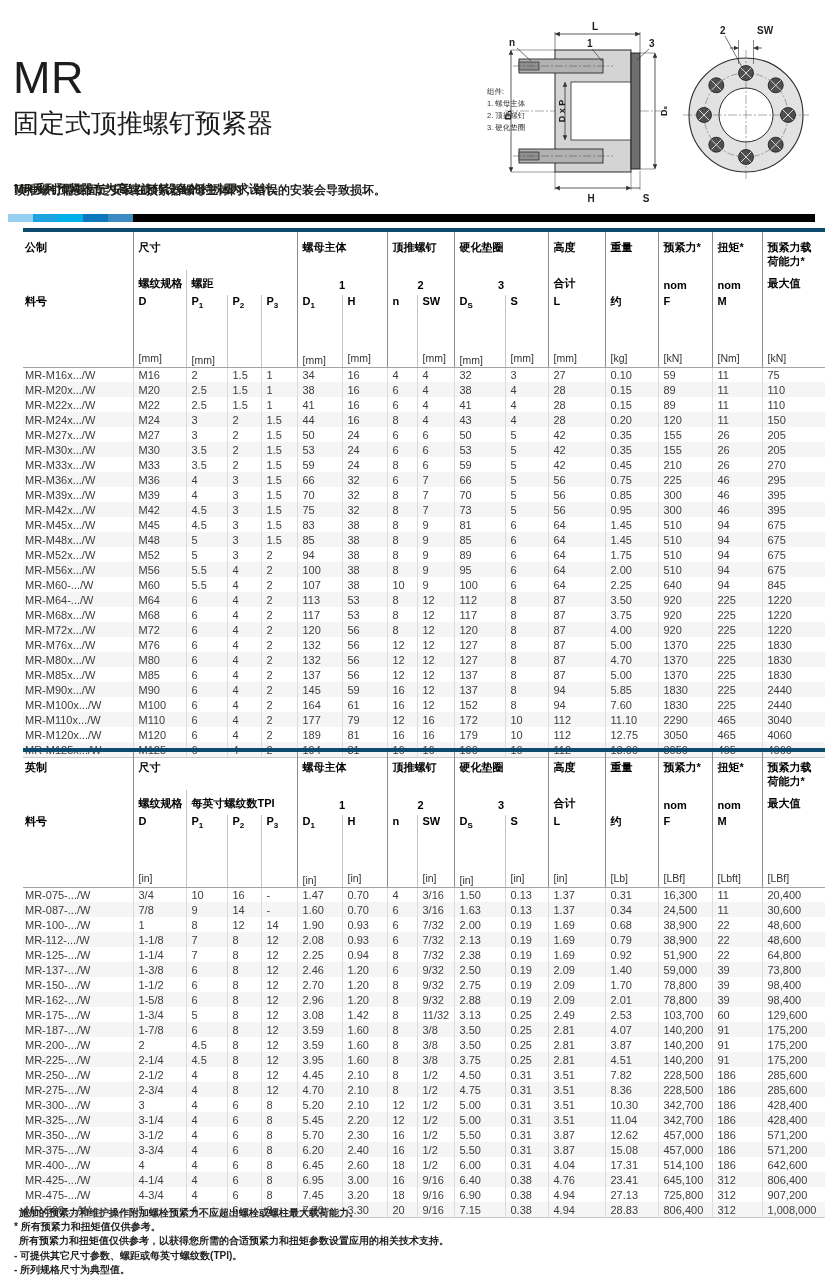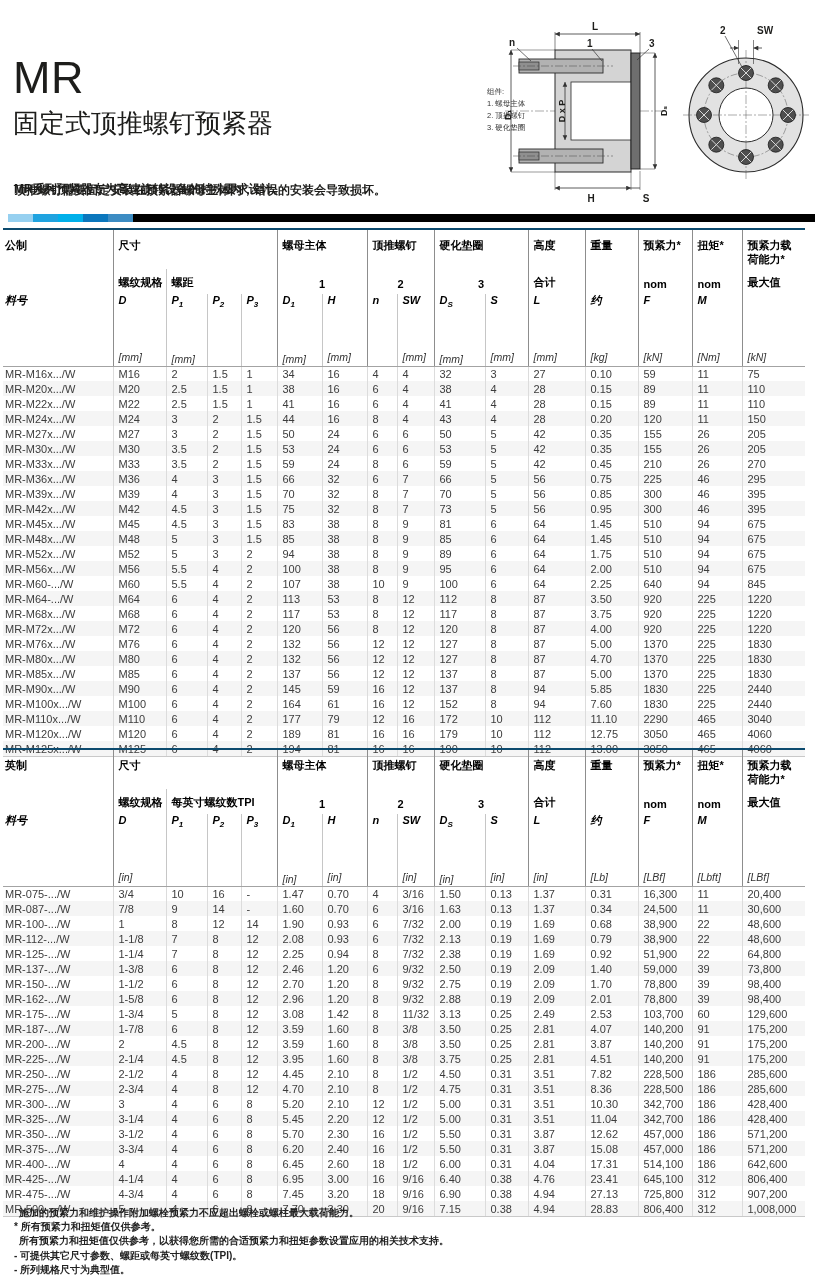--- a/index.html
+++ b/index.html
@@ -18,30 +18,30 @@
   .diagram { position:absolute; left:503px; top:20px; }
   .diagram text { font-family:"Liberation Sans","DejaVu Sans",sans-serif; font-size:10px; font-weight:700; fill:#1d1d1b; }
   .diagram text.rot { font-size:9px; }
 
   
   .accent-bar { position:absolute; left:8px; top:214px; width:807px; height:8px; display:flex; }
   .accent-bar i { display:block; height:8px; }
   .accent-bar .sg { width:25px; } .accent-bar .blk { flex:1; }
 
   
-  table.spec { position:absolute; left:3px; width:802px; border-collapse:collapse; table-layout:fixed;
-               border-top:2px solid #0c4a6e; font-size:11px; }
+  table.spec { position:absolute; left:23px; width:802px; border-collapse:collapse; table-layout:fixed;
+               border-top:4px solid #0c4a6e; font-size:11px; }
   .t-metric { top:228px; } .t-imperial { top:748px; }
   table.spec th, table.spec td { padding:0 3px 0 5px; text-align:left; overflow:hidden; white-space:nowrap; }
   table.spec th:first-child, table.spec td:first-child { padding-left:2px; }
   thead th { font-weight:700; color:#000; vertical-align:top; }
   tr.r1 { height:40px; } tr.r1 th { padding-top:9px; line-height:1.25; white-space:normal; }
   tr.r2 { height:25px; } tr.r2 th { vertical-align:bottom; padding-bottom:4px; }
   tr.r2 th.ctr { text-align:center; padding-left:0; padding-right:0; }
-  tr.r3 { height:27px;font-style:italic; }
+  tr.r3 { height:27px; }
   tr.r3 th { border-bottom:1px solid #a3a3a3; }
   .cmain { font-weight:700; font-size:11px; line-height:1.15; }
   .cmain sub { font-size:8px; }
   .cunit { font-weight:400; font-size:10.5px; color:#333; line-height:1.2;margin-top:44px; }
   .bl-dark { border-left:1px solid #8d8d8d; }
   .bl-light { border-left:1px solid #c6c6c6; }
   tbody tr { height:15px; }
   tbody td { color:#3c3c3c; font-size:11px; }
   tbody td + td { border-left:1px solid #dcdcdc; }
   tbody tr:nth-child(even) { background:#f5f5f5; }

